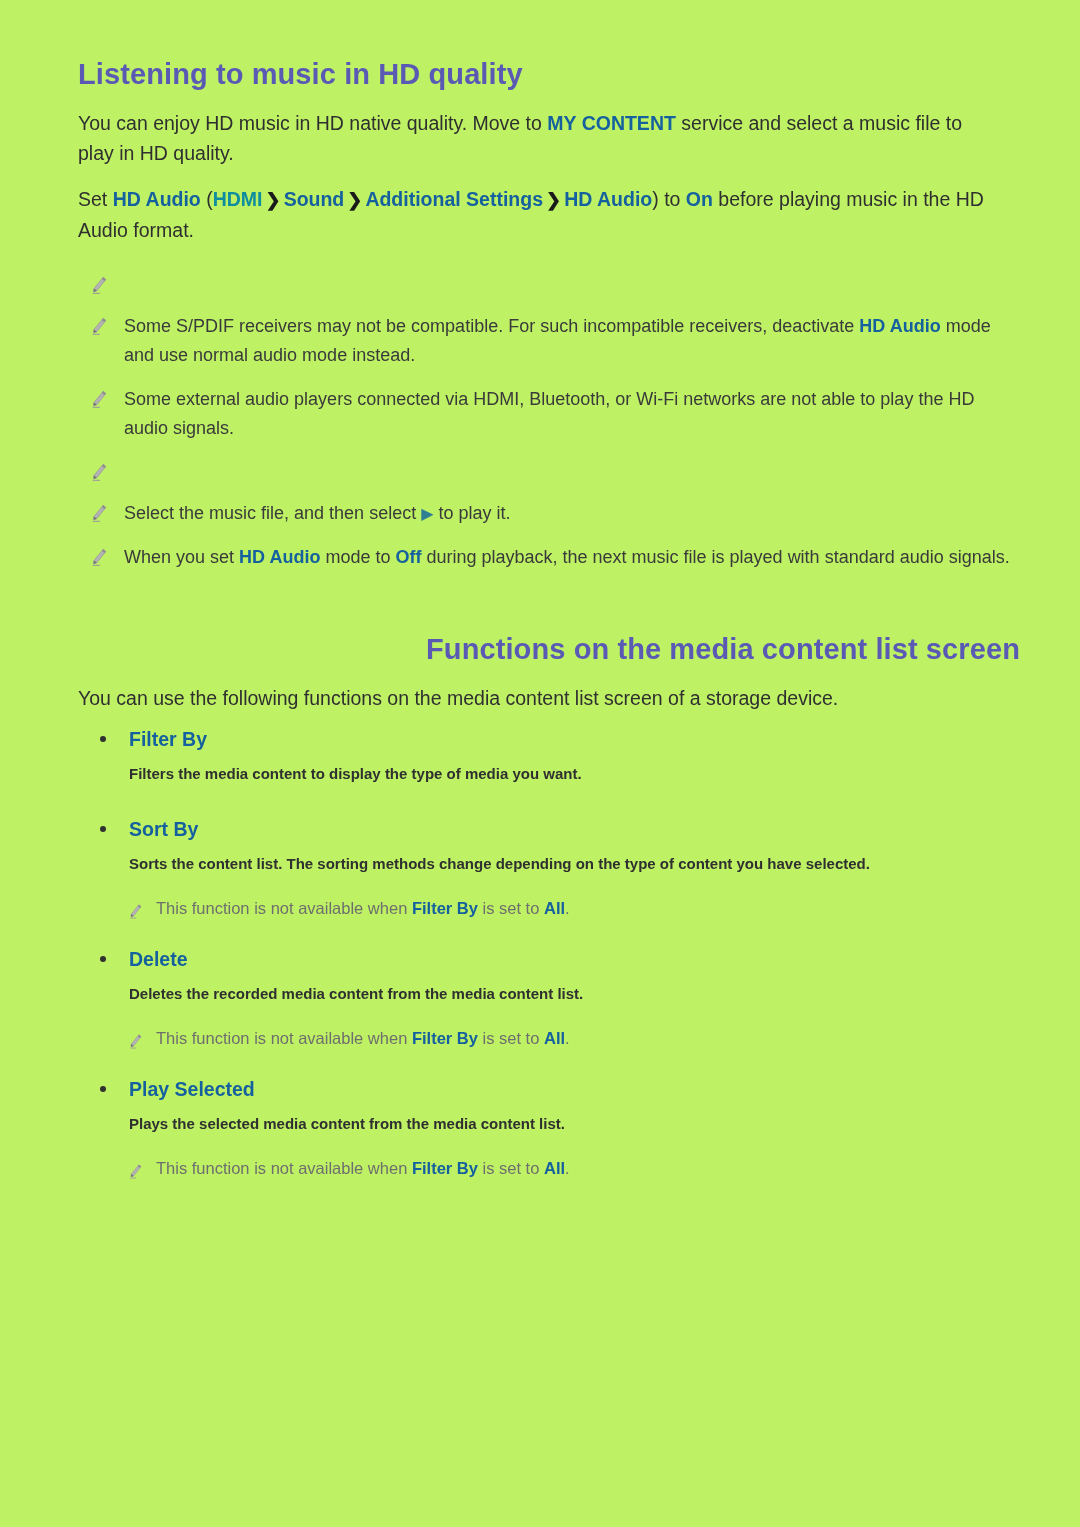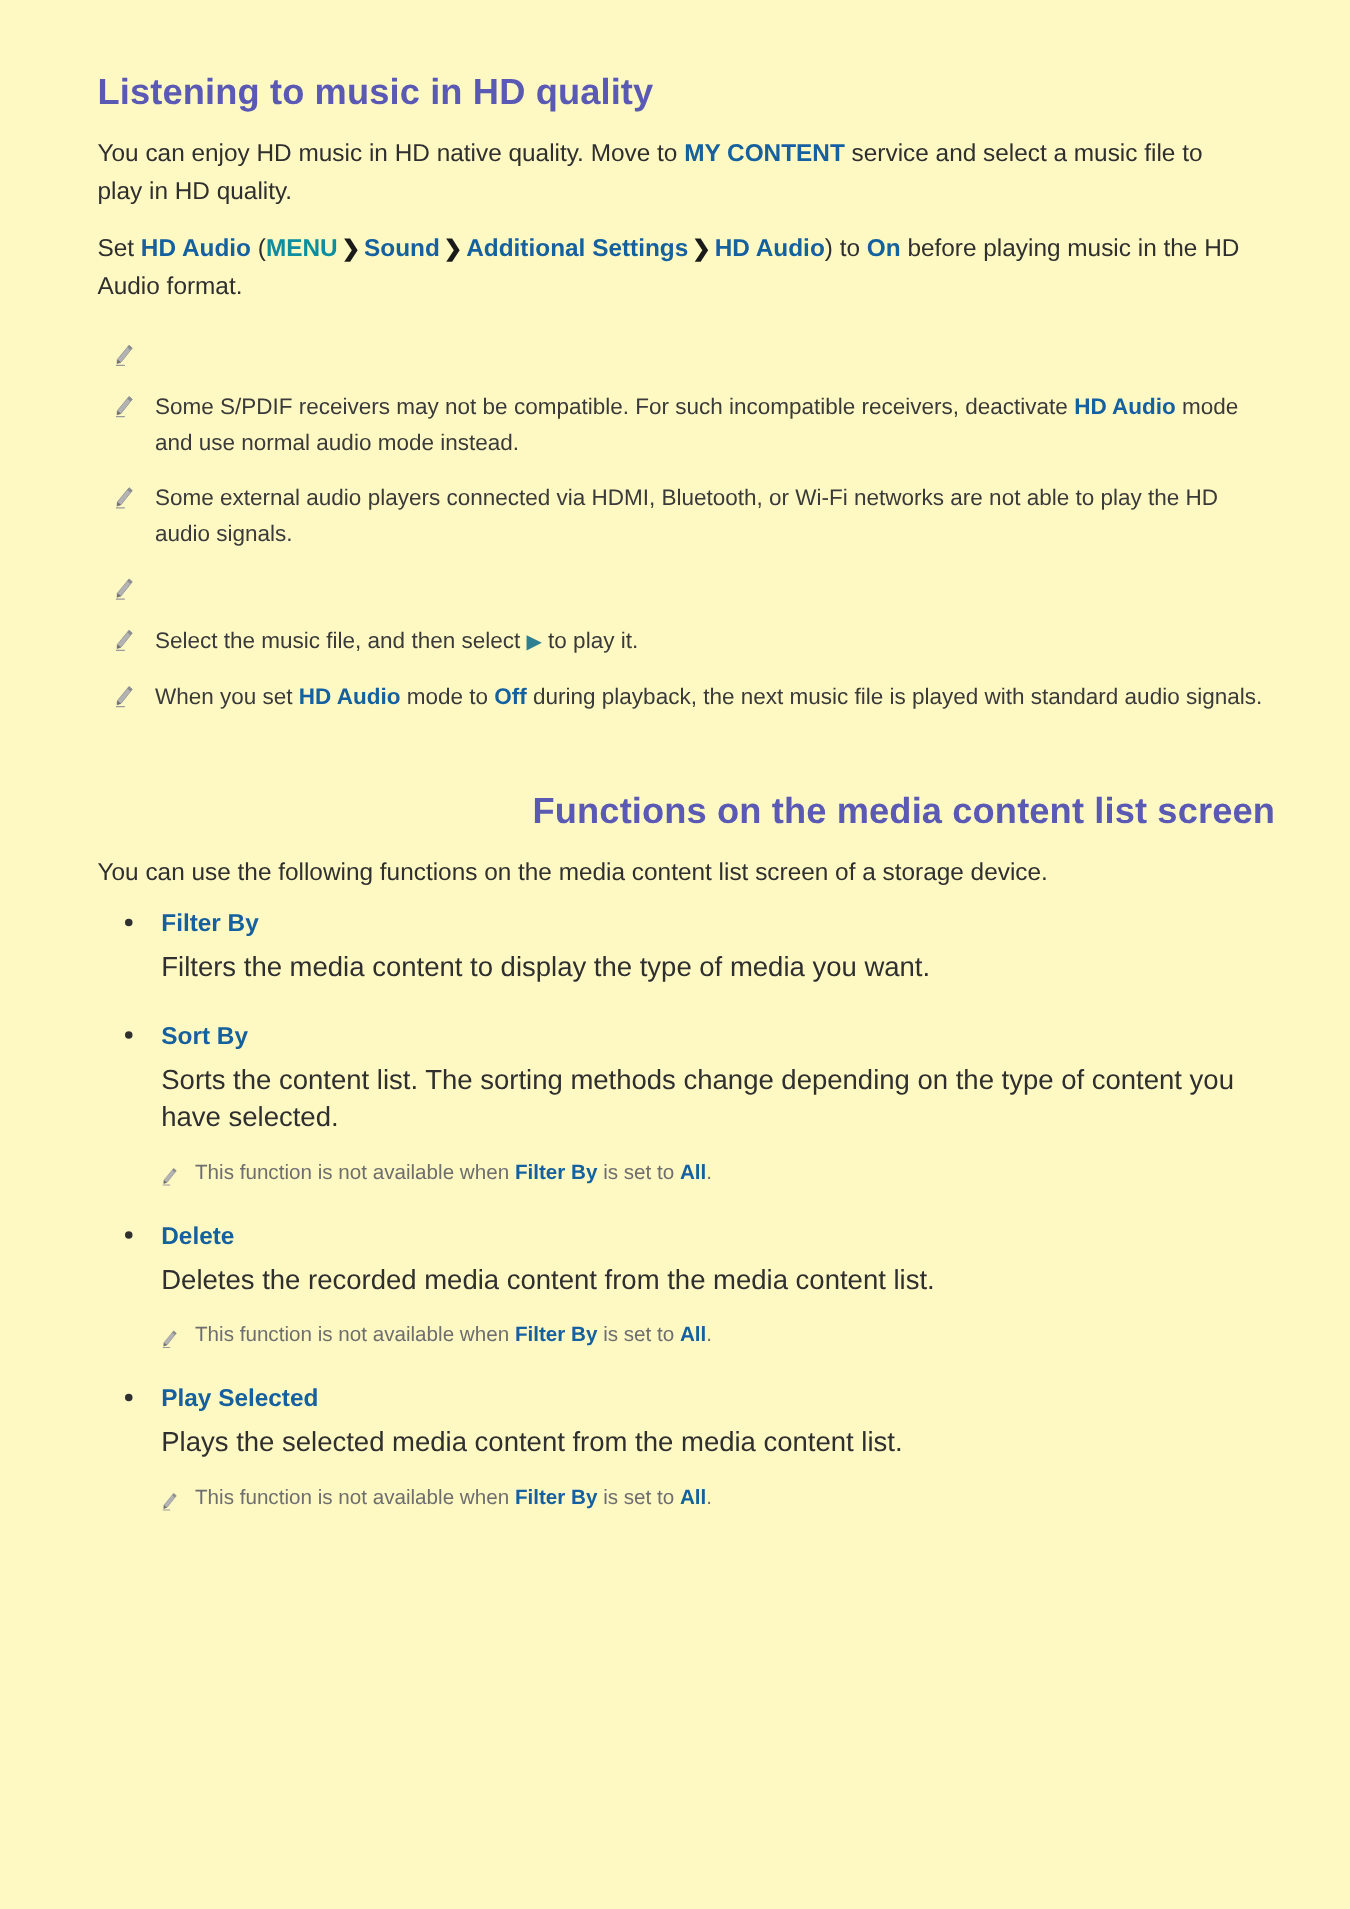--- a/index.html
+++ b/index.html
@@ -15,21 +15,21 @@
     color: #2b2b2b;
     -webkit-font-smoothing: antialiased;
   }
 
   .page {
     position: relative;
     width: 1080px;
     height: 1527px;
     box-sizing: border-box;
     padding: 56px 60px 0 78px;
-    background: #fef9c3;
+    background: #bef264;
   }
 
   
   h1.section-heading {
     font-size: 29px;
     line-height: 36px;
     font-weight: bold;
     color: #5a5ab5;
     margin: 0 0 16px 0;
     letter-spacing: 0.1px;
@@ -115,26 +115,27 @@
     top: -4px;
   }
   .bullet-item .bullet-label {
     font-size: 19.5px;
     line-height: 28px;
     font-weight: bold;
     color: #15609e;
   }
 
   p.bullet-desc {
-    font-size: 22px;
+    font-size: 15px;
     line-height: 30px;
     color: #2f2f2f;
     margin: 0 0 16px 0;
     padding-left: 51px;
     max-width: 900px;
+    font-weight: bold;
   }
 
   .spacer-lg { height: 44px; }
   .spacer-sm { height: 10px; }
 </style>
 </head>
 <body>
 
 <svg width="0" height="0" style="position:absolute" aria-hidden="true">
   <symbol id="pencil-glyph" viewBox="0 0 20 24">
@@ -151,21 +152,21 @@
 
   <section class="section-1">
 
     <h1 class="section-heading">Listening to music in HD quality</h1>
 
     <p class="body-text">
       <span>You can enjoy HD music in HD native quality. Move to </span><span class="kw">MY CONTENT</span><span> service and select a music file to play in HD quality.</span>
     </p>
 
     <p class="body-text">
-      <span>Set </span><span class="kw">HD Audio</span><span> (</span><span class="kw-menu">MENU</span><span class="chev">❯</span><span class="kw">Sound</span><span class="chev">❯</span><span class="kw">Additional Settings</span><span class="chev">❯</span><span class="kw">HD Audio</span><span>) to </span><span class="kw">On</span><span> before playing music in the HD Audio format.</span>
+      <span>Set </span><span class="kw">HD Audio</span><span> (</span><span class="kw-menu">HDMI</span><span class="chev">❯</span><span class="kw">Sound</span><span class="chev">❯</span><span class="kw">Additional Settings</span><span class="chev">❯</span><span class="kw">HD Audio</span><span>) to </span><span class="kw">On</span><span> before playing music in the HD Audio format.</span>
     </p>
 
     <div class="spacer-sm"></div>
 
     <div class="note">
       <svg class="pencil">
           <use href="#pencil-glyph"></use>
         </svg>
     </div>
 

